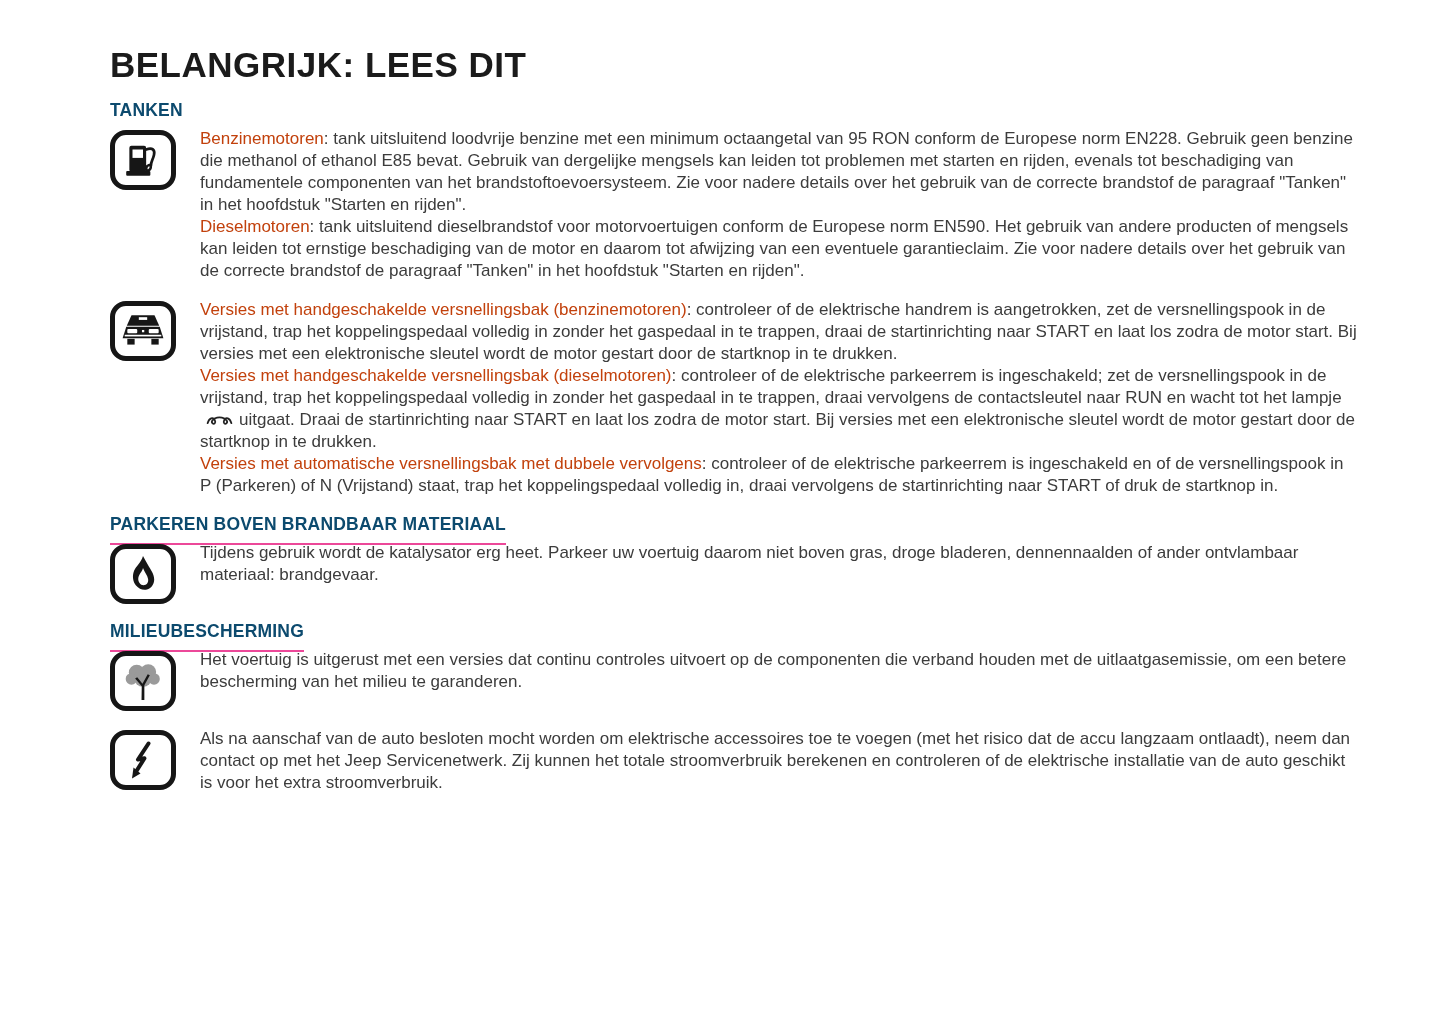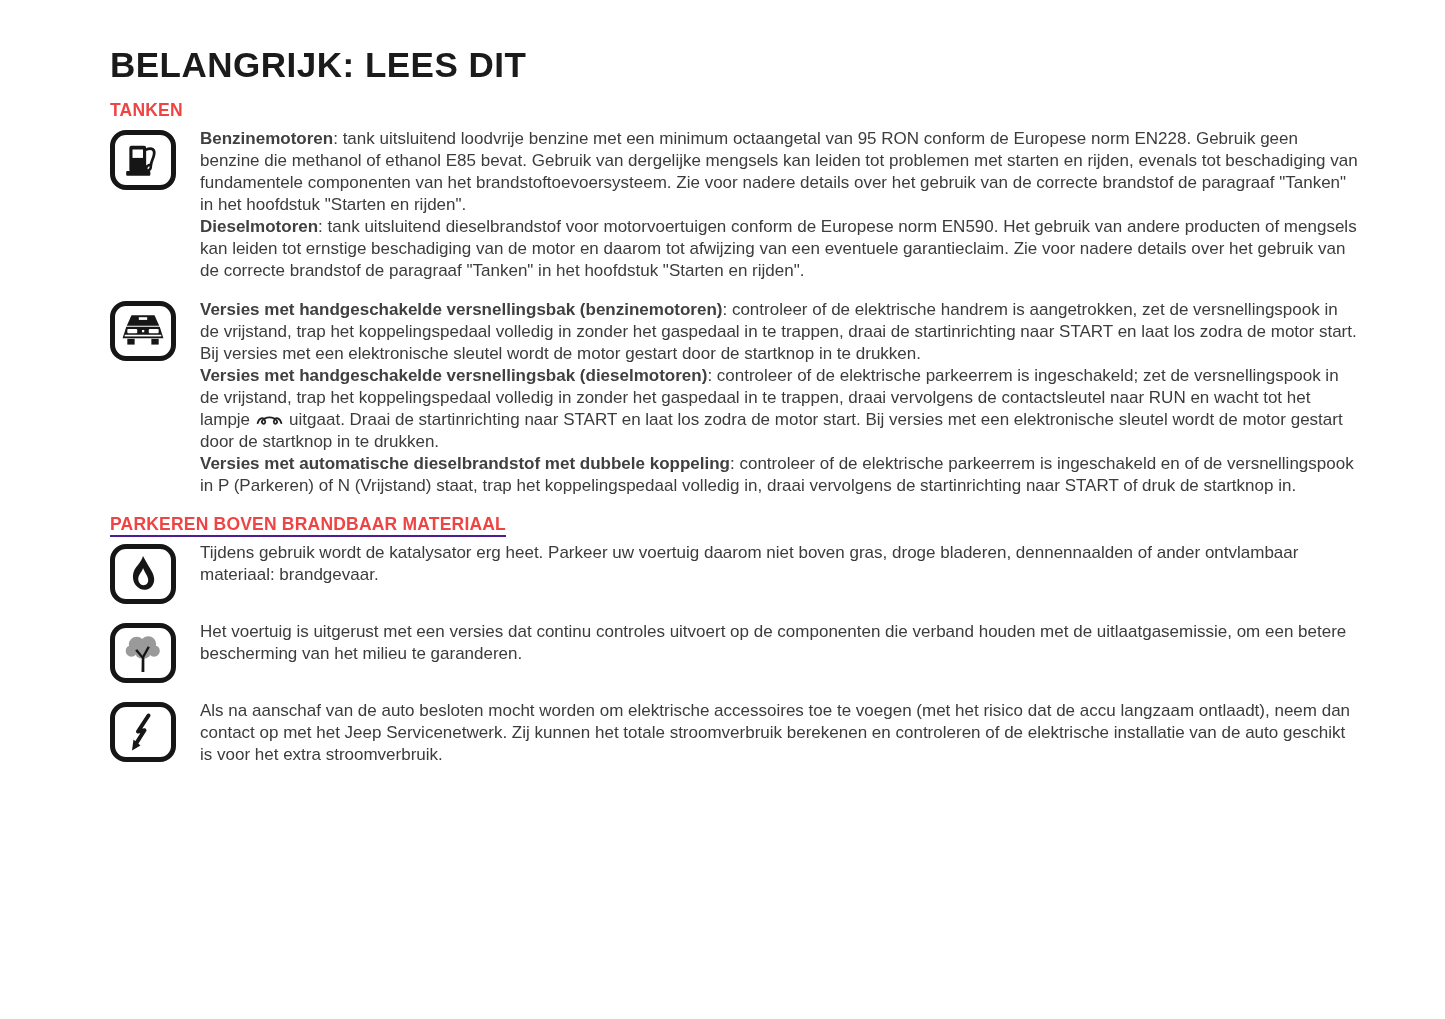--- a/index.html
+++ b/index.html
@@ -21,40 +21,40 @@
     letter-spacing:0.5px;
     color:#1b1b1b;
   }
   section.sec { margin-bottom:17px; }
   h2.sec-heading {
     margin:0 0 8px 0;
     font-size:17.5px;
     line-height:20px;
     font-weight:bold;
     letter-spacing:0.2px;
-    color:#ef4444;
+    color:#0c4a6e;
   }
   h2.sec-heading.u span {
-    border-bottom:2px solid #4c1d95;
-    padding-bottom:1px;
+    border-bottom:2px solid #ec4899;
+    padding-bottom:9px;
   }
   .row { display:flex; gap:24px; }
   .iconbox {
     flex:0 0 auto;
     width:66px; height:60px;
     box-sizing:border-box;
     border:5px solid #161616;
     border-radius:16px;
     background:#fff;
     display:flex; align-items:center; justify-content:center;
     margin-top:2px;
   }
   .textcol { flex:1; font-size:17px; line-height:22px; color:#3c3c3c; }
   .textcol p { margin:0; }
-  .lead { font-weight:bold; color:#404040; }
+  .lead { font-weight:normal; color:#c2410c; }
   .inline-icon {
     display:inline-block;
     vertical-align:-2px;
     margin:0 6px;
   }
 </style>
 </head>
 <body>
 
 <div class="page">
@@ -93,41 +93,42 @@
           <rect x="4.5" y="23.6" width="35" height="1.6" fill="#ffffff"></rect>
           <rect x="7" y="27.5" width="7" height="5.5" fill="#161616"></rect>
           <rect x="30" y="27.5" width="7" height="5.5" fill="#161616"></rect>
         </svg>
       </div>
       <div class="textcol">
         <p><span class="lead">Versies met handgeschakelde versnellingsbak (benzinemotoren)</span><span>: controleer of de elektrische handrem is aangetrokken, zet de versnellingspook in de vrijstand, trap het koppelingspedaal volledig in zonder het gaspedaal in te trappen, draai de startinrichting naar START en laat los zodra de motor start. Bij versies met een elektronische sleutel wordt de motor gestart door de startknop in te drukken.</span></p>
         <p><span class="lead">Versies met handgeschakelde versnellingsbak (dieselmotoren)</span><span>: controleer of de elektrische parkeerrem is ingeschakeld; zet de versnellingspook in de vrijstand, trap het koppelingspedaal volledig in zonder het gaspedaal in te trappen, draai vervolgens de contactsleutel naar RUN en wacht tot het lampje</span><svg class="inline-icon" width="27" height="14" viewBox="0 0 34 16">
               <path d="M2 12 C4 5 9 4 11 8 C13 12 10 14 8 12 C6 10 9 6 14 5 C16 4.6 18 4.6 20 5 C25 6 28 10 26 12 C24 14 21 12 23 8 C25 4 30 5 32 12" fill="none" stroke="#222222" stroke-width="2.2" stroke-linecap="round"></path>
             </svg><span>uitgaat. Draai de startinrichting naar START en laat los zodra de motor start. Bij versies met een elektronische sleutel wordt de motor gestart door de startknop in te drukken.</span></p>
-        <p><span class="lead">Versies met automatische dieselbrandstof met dubbele koppeling</span><span>: controleer of de elektrische parkeerrem is ingeschakeld en of de versnellingspook in P (Parkeren) of N (Vrijstand) staat, trap het koppelingspedaal volledig in, draai vervolgens de startinrichting naar START of druk de startknop in.</span></p>
+        <p><span class="lead">Versies met automatische versnellingsbak met dubbele vervolgens</span><span>: controleer of de elektrische parkeerrem is ingeschakeld en of de versnellingspook in P (Parkeren) of N (Vrijstand) staat, trap het koppelingspedaal volledig in, draai vervolgens de startinrichting naar START of druk de startknop in.</span></p>
       </div>
     </div>
   </section>
 
   <section class="sec">
     <h2 class="sec-heading u"><span>PARKEREN BOVEN BRANDBAAR MATERIAAL</span></h2>
     <div class="row">
       <div class="iconbox">
         <svg width="40" height="40" viewBox="0 0 40 40">
           <path d="M20 2 C18 9 13 12 11 17 C9 22 10 28 13 31.5 C16 35 20 36.5 24 35.5 C28 34.5 31.2 30.5 31.2 25.5 C31.2 19.5 27 15 25 11 C23.4 8 21.5 5 20 2 Z" fill="#161616"></path>
           <path d="M20 14 C19 18 15.8 20.2 15.3 24 C14.8 28 17.5 31.2 20.5 31.2 C23.6 31.2 25.7 28.6 25.1 25 C24.5 21.4 21.5 18 20 14 Z" fill="#ffffff"></path>
         </svg>
       </div>
       <div class="textcol">
         <p><span>Tijdens gebruik wordt de katalysator erg heet. Parkeer uw voertuig daarom niet boven gras, droge bladeren, dennennaalden of ander ontvlambaar materiaal: brandgevaar.</span></p>
       </div>
     </div>
   </section>
 
   <section class="sec">
+    <h2 class="sec-heading u"><span>MILIEUBESCHERMING</span></h2>
     <div class="row">
       <div class="iconbox">
         <svg width="42" height="42" viewBox="0 0 40 40">
           <circle cx="14" cy="12" r="7.5" fill="#9a9a9a"></circle>
           <circle cx="25" cy="11.5" r="7.5" fill="#9a9a9a"></circle>
           <circle cx="9" cy="18" r="5.5" fill="#9a9a9a"></circle>
           <circle cx="30.5" cy="18" r="5.5" fill="#9a9a9a"></circle>
           <circle cx="20" cy="17" r="8.5" fill="#9a9a9a"></circle>
           <path d="M18.6 38 L18.8 25 L12.5 17.5 L14.5 16.5 L19.5 22.5 L24.5 13.5 L26.5 14.5 L21.3 24 L21.3 38 Z" fill="#161616"></path>
         </svg>

